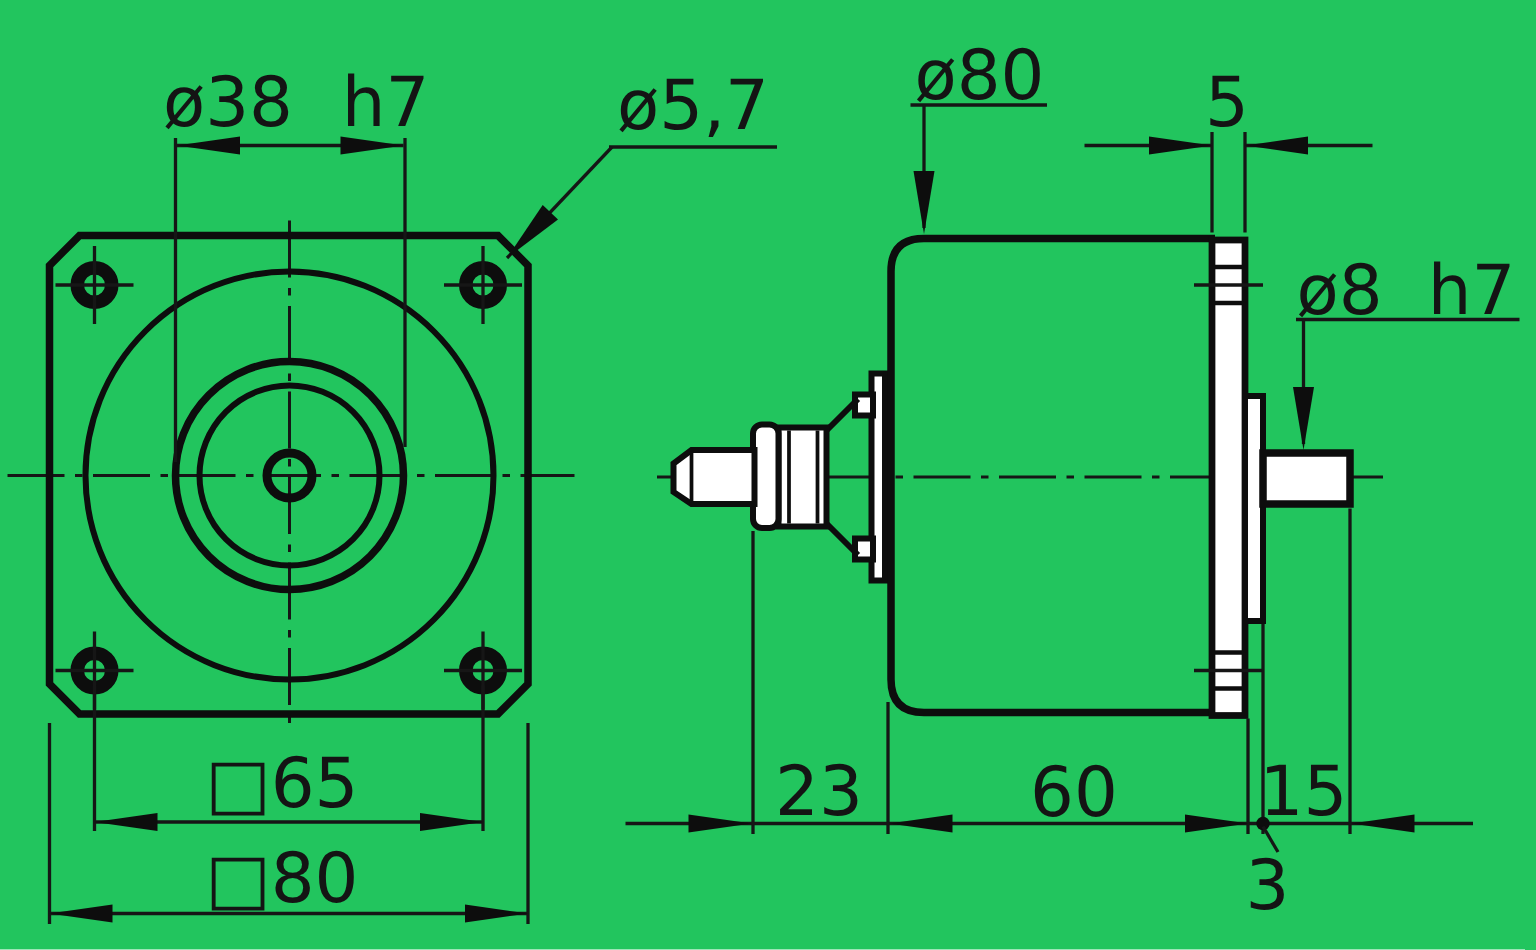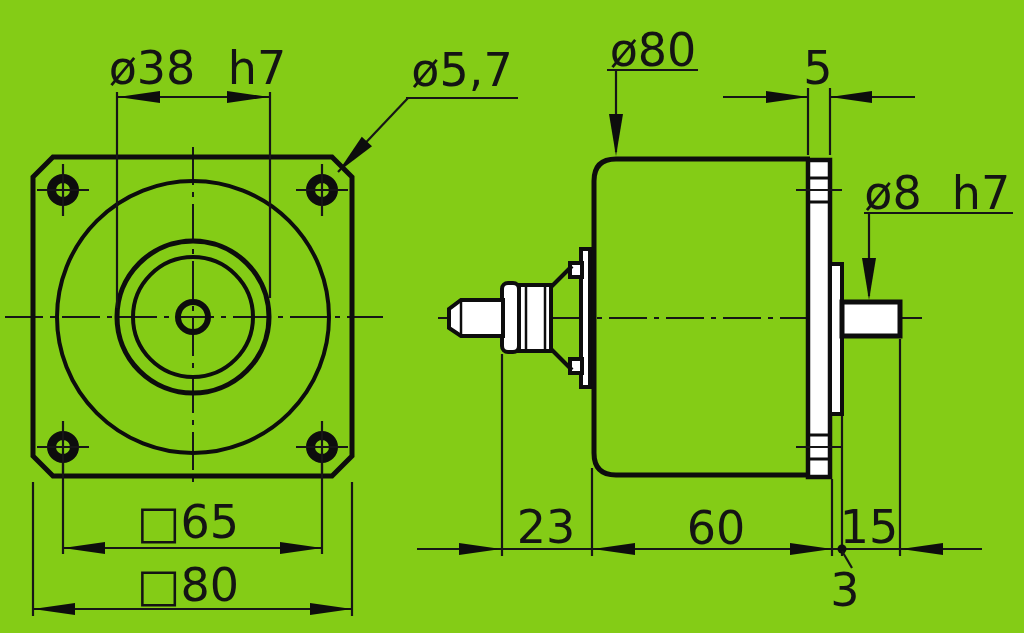--- a/index.html
+++ b/index.html
@@ -1,16 +1,16 @@
 <!DOCTYPE html>
 <html><head>
 <meta charset="utf-8">
 <style>
   html,body{margin:0;padding:0;background:#ffffff;}
-  .drawing-page{width:1024px;height:633px;background:#84cc16;overflow:hidden;}
+  .drawing-page{width:1024px;height:633px;background:#22c55e;overflow:hidden;}
   svg{display:block;}
   text{font-family:"DejaVu Sans","Liberation Sans",sans-serif;fill:#141414;}
   .dimtxt{font-size:46px;}
   .geo{stroke:#0d0d0d;fill:none;}
   .geo-fill{stroke:#0d0d0d;fill:#ffffff;}
   .dim{stroke:#161616;stroke-width:2.2;fill:none;}
   .cl{stroke:#161616;stroke-width:2;fill:none;stroke-dasharray:38 7 5 7;}
   .arrow{fill:#0d0d0d;stroke:none;}
 </style>
 </head>

